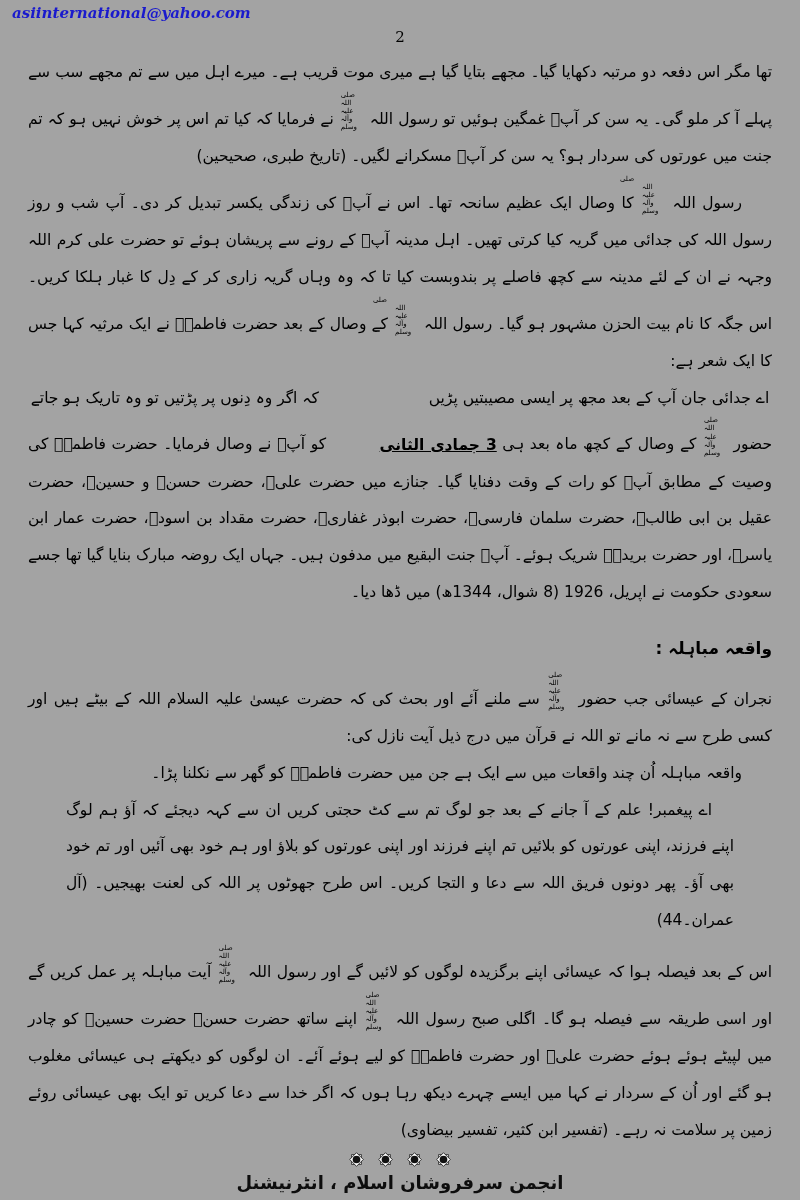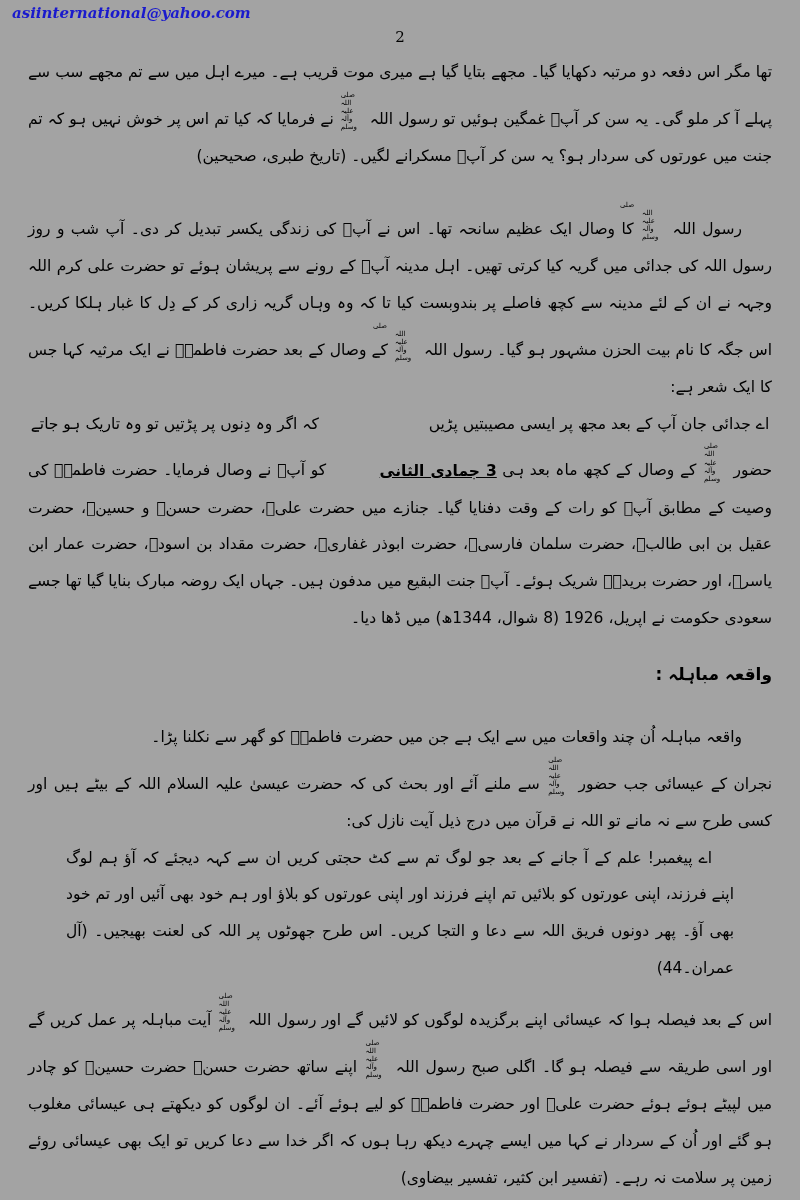--- a/index.html
+++ b/index.html
@@ -31,21 +31,21 @@
   .doc-body {
     direction:rtl;
     font-size:15.5px;
     color:#000;
     margin-top:8px;
   }
   .block {
     text-align:justify;
     line-height:2.38;
   }
-  .block.indent { text-indent:30px;margin-top:26px; }
+  .block.indent { text-indent:30px; }
   .block.mt { margin-top:5px; }
   .heading {
     font-weight:bold;
     font-size:17px;
     line-height:2.1;
     text-align:right;
     margin-top:20px; margin-bottom:4px;
   }
   .quote {
     margin:0 38px;
@@ -91,22 +91,22 @@
 
   <div class="doc-body">
       <div class="block "><span>تھا مگر اس دفعہ دو مرتبہ دکھایا گیا۔ مجھے بتایا گیا ہے میری موت قریب ہے۔ میرے اہل میں سے تم مجھے سب سے پہلے آ کر ملو گی۔ یہ سن کر آپؓ غمگین ہوئیں تو رسول اللہ </span><span class="sal">صلی اللہ علیہ وآلہ وسلم</span><span> نے فرمایا کہ کیا تم اس پر خوش نہیں ہو کہ تم جنت میں عورتوں کی سردار ہو؟ یہ سن کر آپؓ مسکرانے لگیں۔ (تاریخ طبری، صحیحین)</span></div>
       <div class="block  indent"><span>رسول اللہ </span><span class="sal">صلی اللہ علیہ وآلہ وسلم</span><span> کا وصال ایک عظیم سانحہ تھا۔ اس نے آپؓ کی زندگی یکسر تبدیل کر دی۔ آپ شب و روز رسول اللہ کی جدائی میں گریہ کیا کرتی تھیں۔ اہل مدینہ آپؓ کے رونے سے پریشان ہوئے تو حضرت علی کرم اللہ وجہہ نے ان کے لئے مدینہ سے کچھ فاصلے پر بندوبست کیا تا کہ وہ وہاں گریہ زاری کر کے دِل کا غبار ہلکا کریں۔ اس جگہ کا نام بیت الحزن مشہور ہو گیا۔ رسول اللہ </span><span class="sal">صلی اللہ علیہ وآلہ وسلم</span><span> کے وصال کے بعد حضرت فاطمہؓ نے ایک مرثیہ کہا جس کا ایک شعر ہے:</span></div>
       <div class="couplet">
         <span>اے جدائی جان آپ کے بعد مجھ پر ایسی مصیبتیں پڑیں</span>
         <span>کہ اگر وہ دِنوں پر پڑتیں تو وہ تاریک ہو جاتے</span>
       </div>
       <div class="block "><span>حضور </span><span class="sal">صلی اللہ علیہ وآلہ وسلم</span><span> کے وصال کے کچھ ماہ بعد ہی </span><span class="bold-underline">3 جمادی الثانی</span><span> کو آپؓ نے وصال فرمایا۔ حضرت فاطمہؓ کی وصیت کے مطابق آپؓ کو رات کے وقت دفنایا گیا۔ جنازے میں حضرت علیؓ، حضرت حسنؓ و حسینؓ، حضرت عقیل بن ابی طالبؓ، حضرت سلمان فارسیؓ، حضرت ابوذر غفاریؓ، حضرت مقداد بن اسودؓ، حضرت عمار ابن یاسرؓ، اور حضرت بریدہؓ شریک ہوئے۔ آپؓ جنت البقیع میں مدفون ہیں۔ جہاں ایک روضہ مبارک بنایا گیا تھا جسے سعودی حکومت نے اپریل، 1926 (8 شوال، 1344ھ) میں ڈھا دیا۔</span></div>
       <div class="block heading"><span>واقعہ مباہلہ :</span></div>
+      <div class="block "><span>نجران کے عیسائی جب حضور </span><span class="sal">صلی اللہ علیہ وآلہ وسلم</span><span> سے ملنے آئے اور بحث کی کہ حضرت عیسیٰ علیہ السلام اللہ کے بیٹے ہیں اور کسی طرح سے نہ مانے تو اللہ نے قرآن میں درج ذیل آیت نازل کی:</span></div>
       <div class="block  indent"><span>واقعہ مباہلہ اُن چند واقعات میں سے ایک ہے جن میں حضرت فاطمہؓ کو گھر سے نکلنا پڑا۔</span></div>
-      <div class="block "><span>نجران کے عیسائی جب حضور </span><span class="sal">صلی اللہ علیہ وآلہ وسلم</span><span> سے ملنے آئے اور بحث کی کہ حضرت عیسیٰ علیہ السلام اللہ کے بیٹے ہیں اور کسی طرح سے نہ مانے تو اللہ نے قرآن میں درج ذیل آیت نازل کی:</span></div>
       <div class="block quote"><span>اے پیغمبر! علم کے آ جانے کے بعد جو لوگ تم سے کٹ حجتی کریں ان سے کہہ دیجئے کہ آؤ ہم لوگ اپنے فرزند، اپنی عورتوں کو بلائیں تم اپنے فرزند اور اپنی عورتوں کو بلاؤ اور ہم خود بھی آئیں اور تم خود بھی آؤ۔ پھر دونوں فریق اللہ سے دعا و التجا کریں۔ اس طرح جھوٹوں پر اللہ کی لعنت بھیجیں۔ (آل عمران۔44)</span></div>
       <div class="block  mt"><span>اس کے بعد فیصلہ ہوا کہ عیسائی اپنے برگزیدہ لوگوں کو لائیں گے اور رسول اللہ </span><span class="sal">صلی اللہ علیہ وآلہ وسلم</span><span> آیت مباہلہ پر عمل کریں گے اور اسی طریقہ سے فیصلہ ہو گا۔ اگلی صبح رسول اللہ </span><span class="sal">صلی اللہ علیہ وآلہ وسلم</span><span> اپنے ساتھ حضرت حسنؑ حضرت حسینؑ کو چادر میں لپیٹے ہوئے ہوئے حضرت علیؑ اور حضرت فاطمہؓ کو لیے ہوئے آئے۔ ان لوگوں کو دیکھتے ہی عیسائی مغلوب ہو گئے اور اُن کے سردار نے کہا میں ایسے چہرے دیکھ رہا ہوں کہ اگر خدا سے دعا کریں تو ایک بھی عیسائی روئے زمین پر سلامت نہ رہے۔ (تفسیر ابن کثیر، تفسیر بیضاوی)</span></div>
     </div>
 
   <div class="footer">
     <div class="ornaments"><span class="orn"><svg viewBox="0 0 24 24" width="17" height="17">
             <g stroke="#222" stroke-width="1.2" fill="#fff">
               <rect x="5.2" y="5.2" width="13.6" height="13.6"></rect>
               <rect x="5.2" y="5.2" width="13.6" height="13.6" transform="rotate(45 12 12)"></rect>
             </g>

